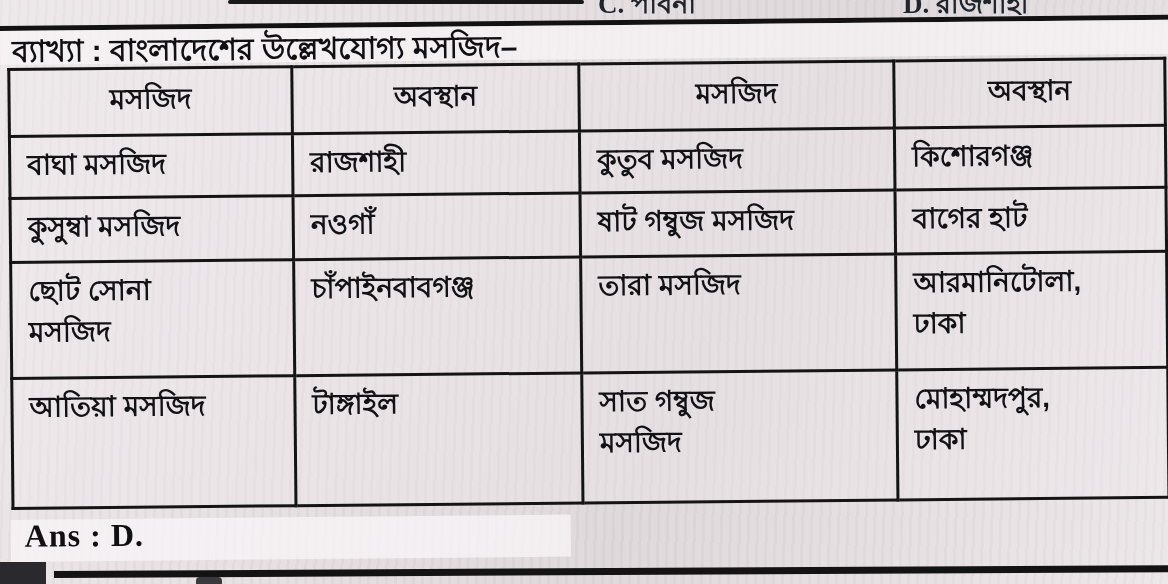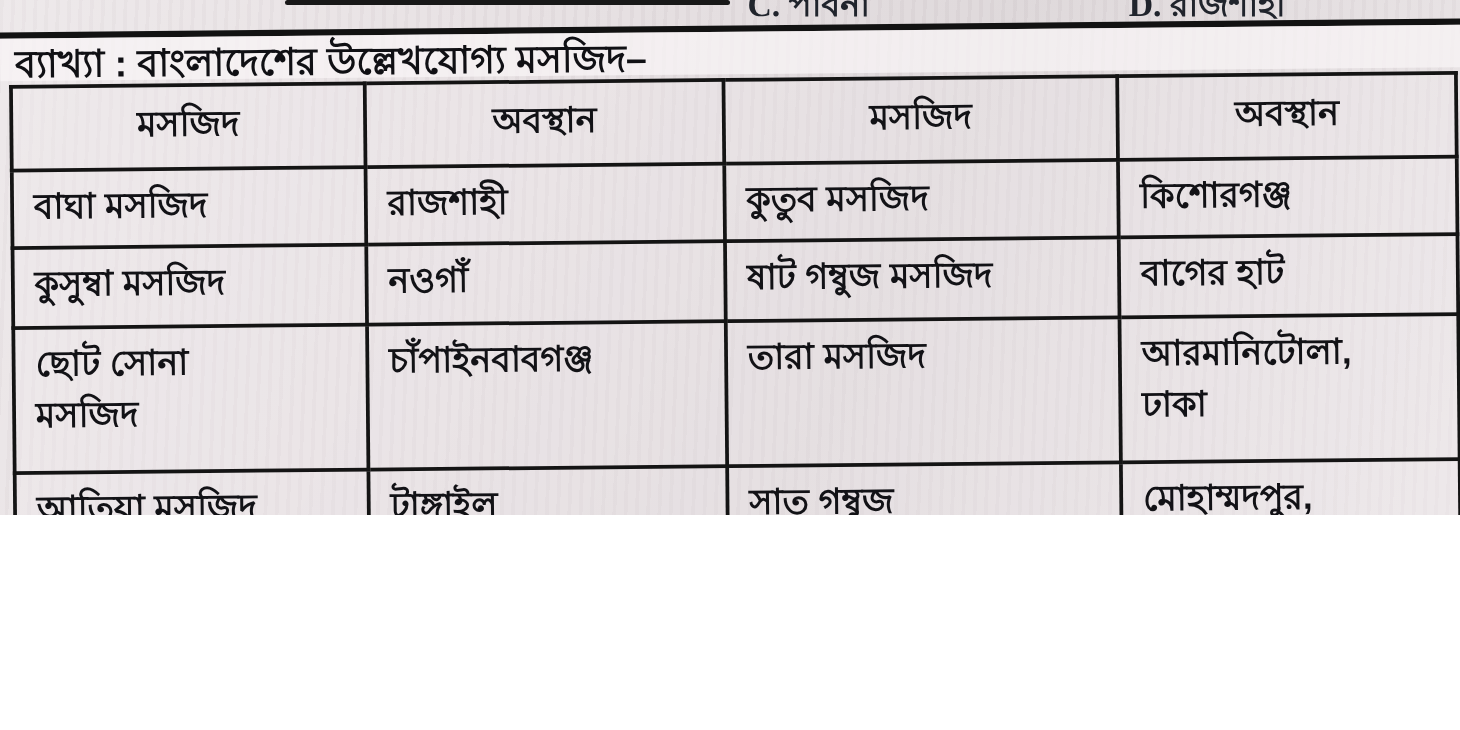--- a/index.html
+++ b/index.html
@@ -1,18 +1,18 @@
 <!DOCTYPE html>
 <html><head>
 <meta charset="utf-8">
 <style>
   html,body{margin:0;padding:0;}
   .page{
     position:relative;
-    width:1168px;height:412px;
+    width:1168px;height:584px;
     overflow:hidden;
     background:
       linear-gradient(115deg, rgba(255,255,255,.25) 0%, rgba(0,0,0,0) 30%, rgba(0,0,0,.04) 60%, rgba(255,255,255,.18) 100%),
       repeating-linear-gradient(92deg, rgba(120,100,110,.05) 0 3px, rgba(0,0,0,0) 3px 9px),
       #e8e2e4;
     font-family:"Liberation Sans", sans-serif;
     color:#161616;
   }
   
   .top-clip{

